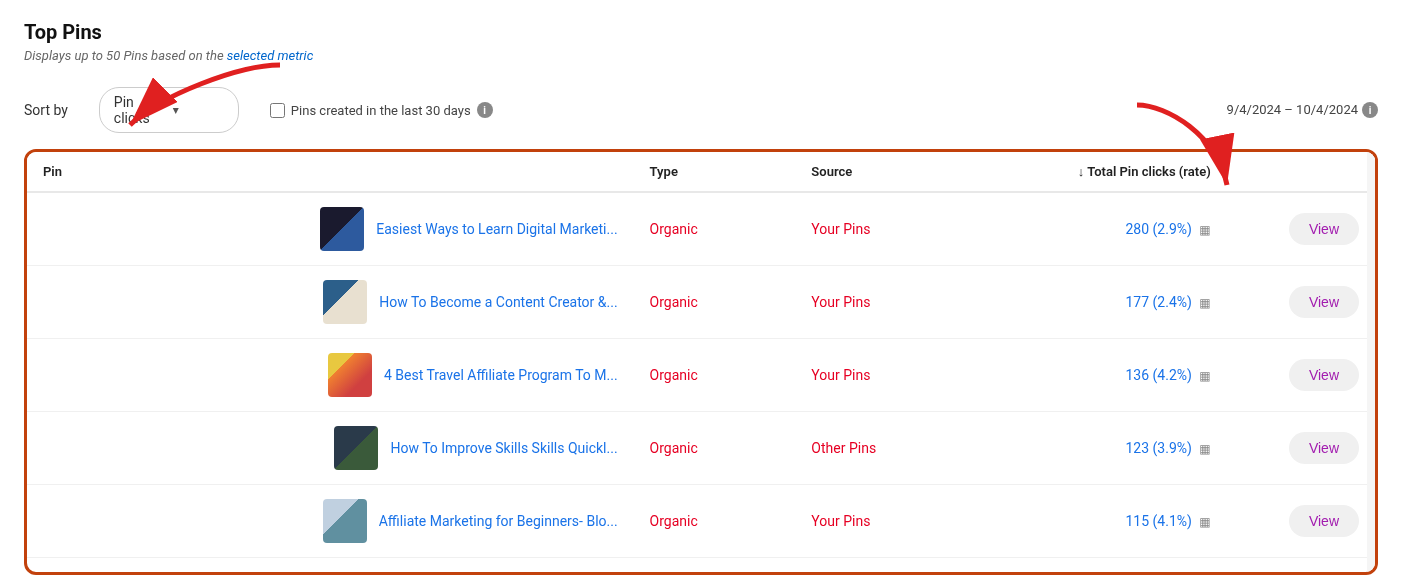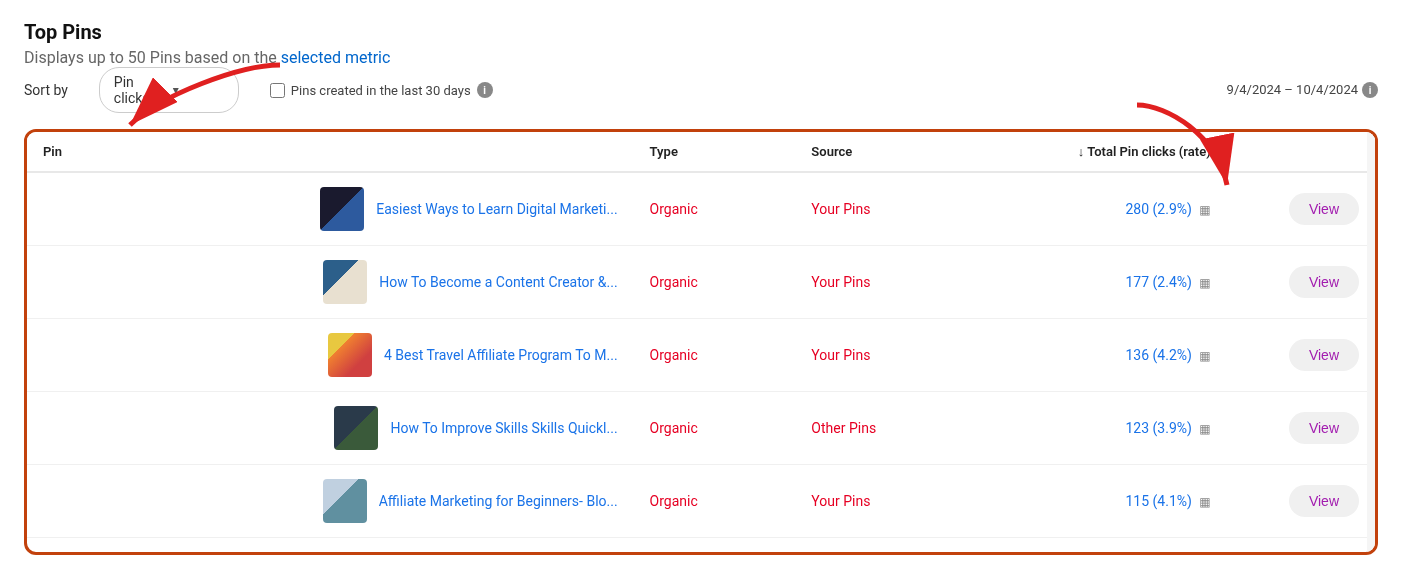--- a/index.html
+++ b/index.html
@@ -14,23 +14,24 @@
       max-width: 1402px;
       position: relative;
     }
     .page-title {
       font-size: 20px;
       font-weight: 700;
       color: #111;
       margin-bottom: 4px;
     }
     .subtitle {
-      font-size: 16px;
+      font-size: 13px;
       color: #666;
-      margin-bottom: 0;
+      margin-bottom: 24px;
+      font-style: italic;
     }
     .subtitle a {
       color: #0066cc;
       text-decoration: none;
     }
     .toolbar {
       display: flex;
       align-items: center;
       gap: 31px;
       margin-bottom: 16px;

